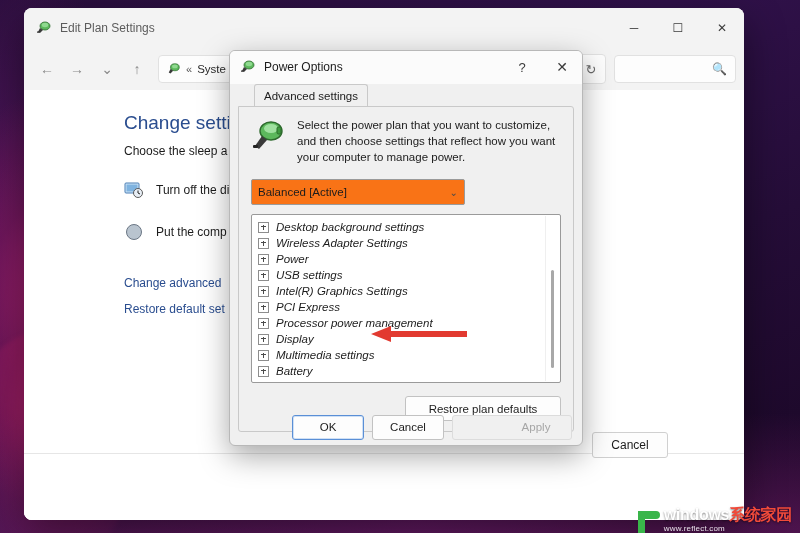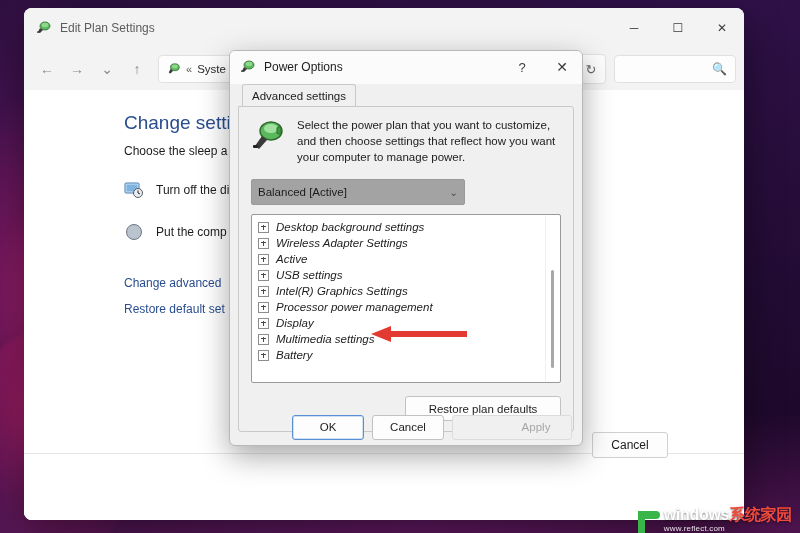--- a/index.html
+++ b/index.html
@@ -230,21 +230,21 @@
   #pd-help, #pd-close {
     position: absolute; top: 0; height: 32px; width: 40px;
     display: flex; align-items: center; justify-content: center;
     color: #3b3b3b; font-size: 13px;
   }
   #pd-help { right: 40px; }
   #pd-close { right: 0; font-size: 14px; }
 
   #pd-tabstrip {
     height: 22px;
-    padding-left: 12px;
+    padding-left: 24px;
     position: relative;
   }
   #pd-tab {
     display: inline-block;
     height: 22px;
     line-height: 22px;
     padding: 0 9px;
     background: #f0f0f0;
     border: 1px solid #c9c9c9;
     border-bottom: none;
@@ -264,21 +264,21 @@
   #pd-intro {
     display: flex;
     align-items: flex-start;
   }
   #pd-intro-icon { width: 34px; height: 34px; margin-right: 12px; flex:0 0 auto; margin-top:2px;}
   #pd-intro-text { font-size: 11.5px; line-height: 16px; color:#1c1c1c; }
 
   #pd-plan-select {
     margin-top: 14px;
     width: 214px; height: 21px;
-    background: #a3a3a3;
+    background: #f97316;
     border: 1px solid #9a9a9a;
     border-radius: 2px;
     display: flex; align-items: center;
     padding: 12px 6px;
     box-sizing: border-box;
     font-size: 11.5px;
     position: relative;
   }
   #pd-plan-chevron {
     position: absolute; right: 6px; top: 50%;
@@ -548,29 +548,33 @@
           <div class="pd-item">
             <span class="pd-expander"></span>
             <span>Desktop background settings</span>
           </div>
           <div class="pd-item">
             <span class="pd-expander"></span>
             <span>Wireless Adapter Settings</span>
           </div>
           <div class="pd-item">
             <span class="pd-expander"></span>
-            <span>Active</span>
+            <span>Power</span>
           </div>
           <div class="pd-item">
             <span class="pd-expander"></span>
             <span>USB settings</span>
           </div>
           <div class="pd-item">
             <span class="pd-expander"></span>
             <span>Intel(R) Graphics Settings</span>
+          </div>
+          <div class="pd-item">
+            <span class="pd-expander"></span>
+            <span>PCI Express</span>
           </div>
           <div class="pd-item">
             <span class="pd-expander"></span>
             <span>Processor power management</span>
           </div>
           <div class="pd-item">
             <span class="pd-expander"></span>
             <span>Display</span>
           </div>
           <div class="pd-item">

